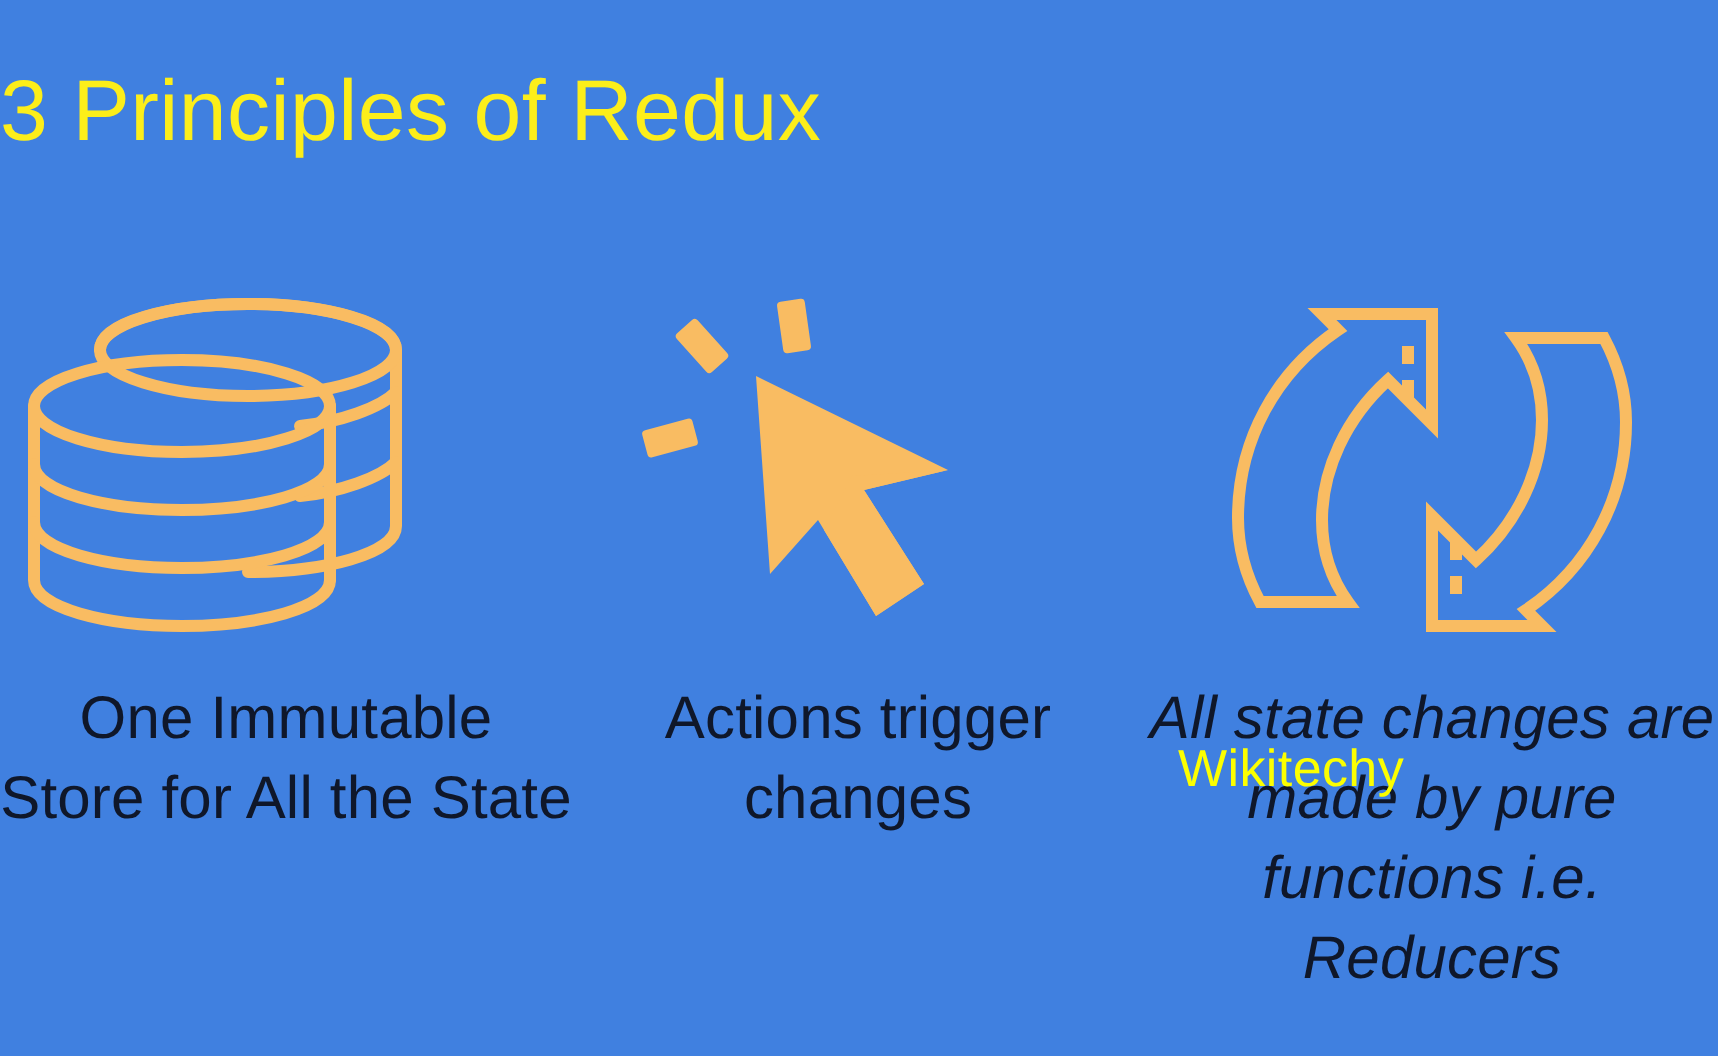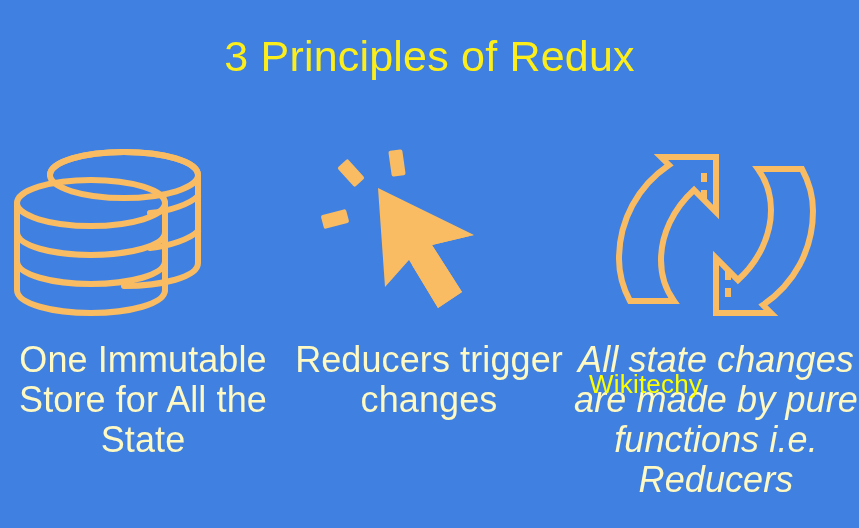--- a/index.html
+++ b/index.html
@@ -17,21 +17,20 @@
     width: 859px;
     height: 528px;
     background: #4080e0;
     overflow: hidden;
   }
   #slide-title {
     position: absolute;
     top: 28px;
     left: 0;
     width: 859px;
-    text-align: center;
     color: #fcee1a;
     font-size: 43px;
     font-weight: 400;
     letter-spacing: 0.2px;
     line-height: 56px;
     white-space: nowrap;
   }
   .column {
     position: absolute;
     top: 140px;
@@ -48,22 +47,22 @@
     height: 190px;
   }
   .icon-wrap svg { display: block; }
 
   .caption {
     position: absolute;
     top: 200px;
     left: 0;
     width: 286px;
     text-align: center;
-    color: #fef9c3;
-    font-size: 36px;
+    color: #0f172a;
+    font-size: 30px;
     font-weight: 400;
     line-height: 40px;
     letter-spacing: 0.1px;
   }
   #caption-3 { width: 290px; left: -2px; }
   #caption-1 { width: 286px; }
 
   #watermark {
     position: absolute;
     left: 303px;
@@ -126,21 +125,21 @@
       </svg>
 
       <div id="watermark">Wikitechy</div>
 
       <svg id="cursor-tip-svg" width="286" height="190" viewBox="0 0 286 190">
         <g fill="#f9bc62" stroke="none">
           <path d="M 140 98 L 188 95 L 146 105 L 176 152 L 152 168 L 126 125 Z"></path>
         </g>
       </svg>
     </div>
-    <div class="caption">Reducers trigger changes</div>
+    <div class="caption">Actions trigger changes</div>
   </div>
 
   <div class="column" id="col-3">
     <div class="icon-wrap">
       <svg width="286" height="190" viewBox="0 0 286 190">
         <g fill="none" stroke="#f9bc62" stroke-width="6" stroke-linejoin="miter" stroke-linecap="butt">
 
           <path d="M 88 17 L 143 17 L 143 72 L 121 50
                    C 100 69, 88 95, 88 120
                    C 88 136, 93 150, 101 161

